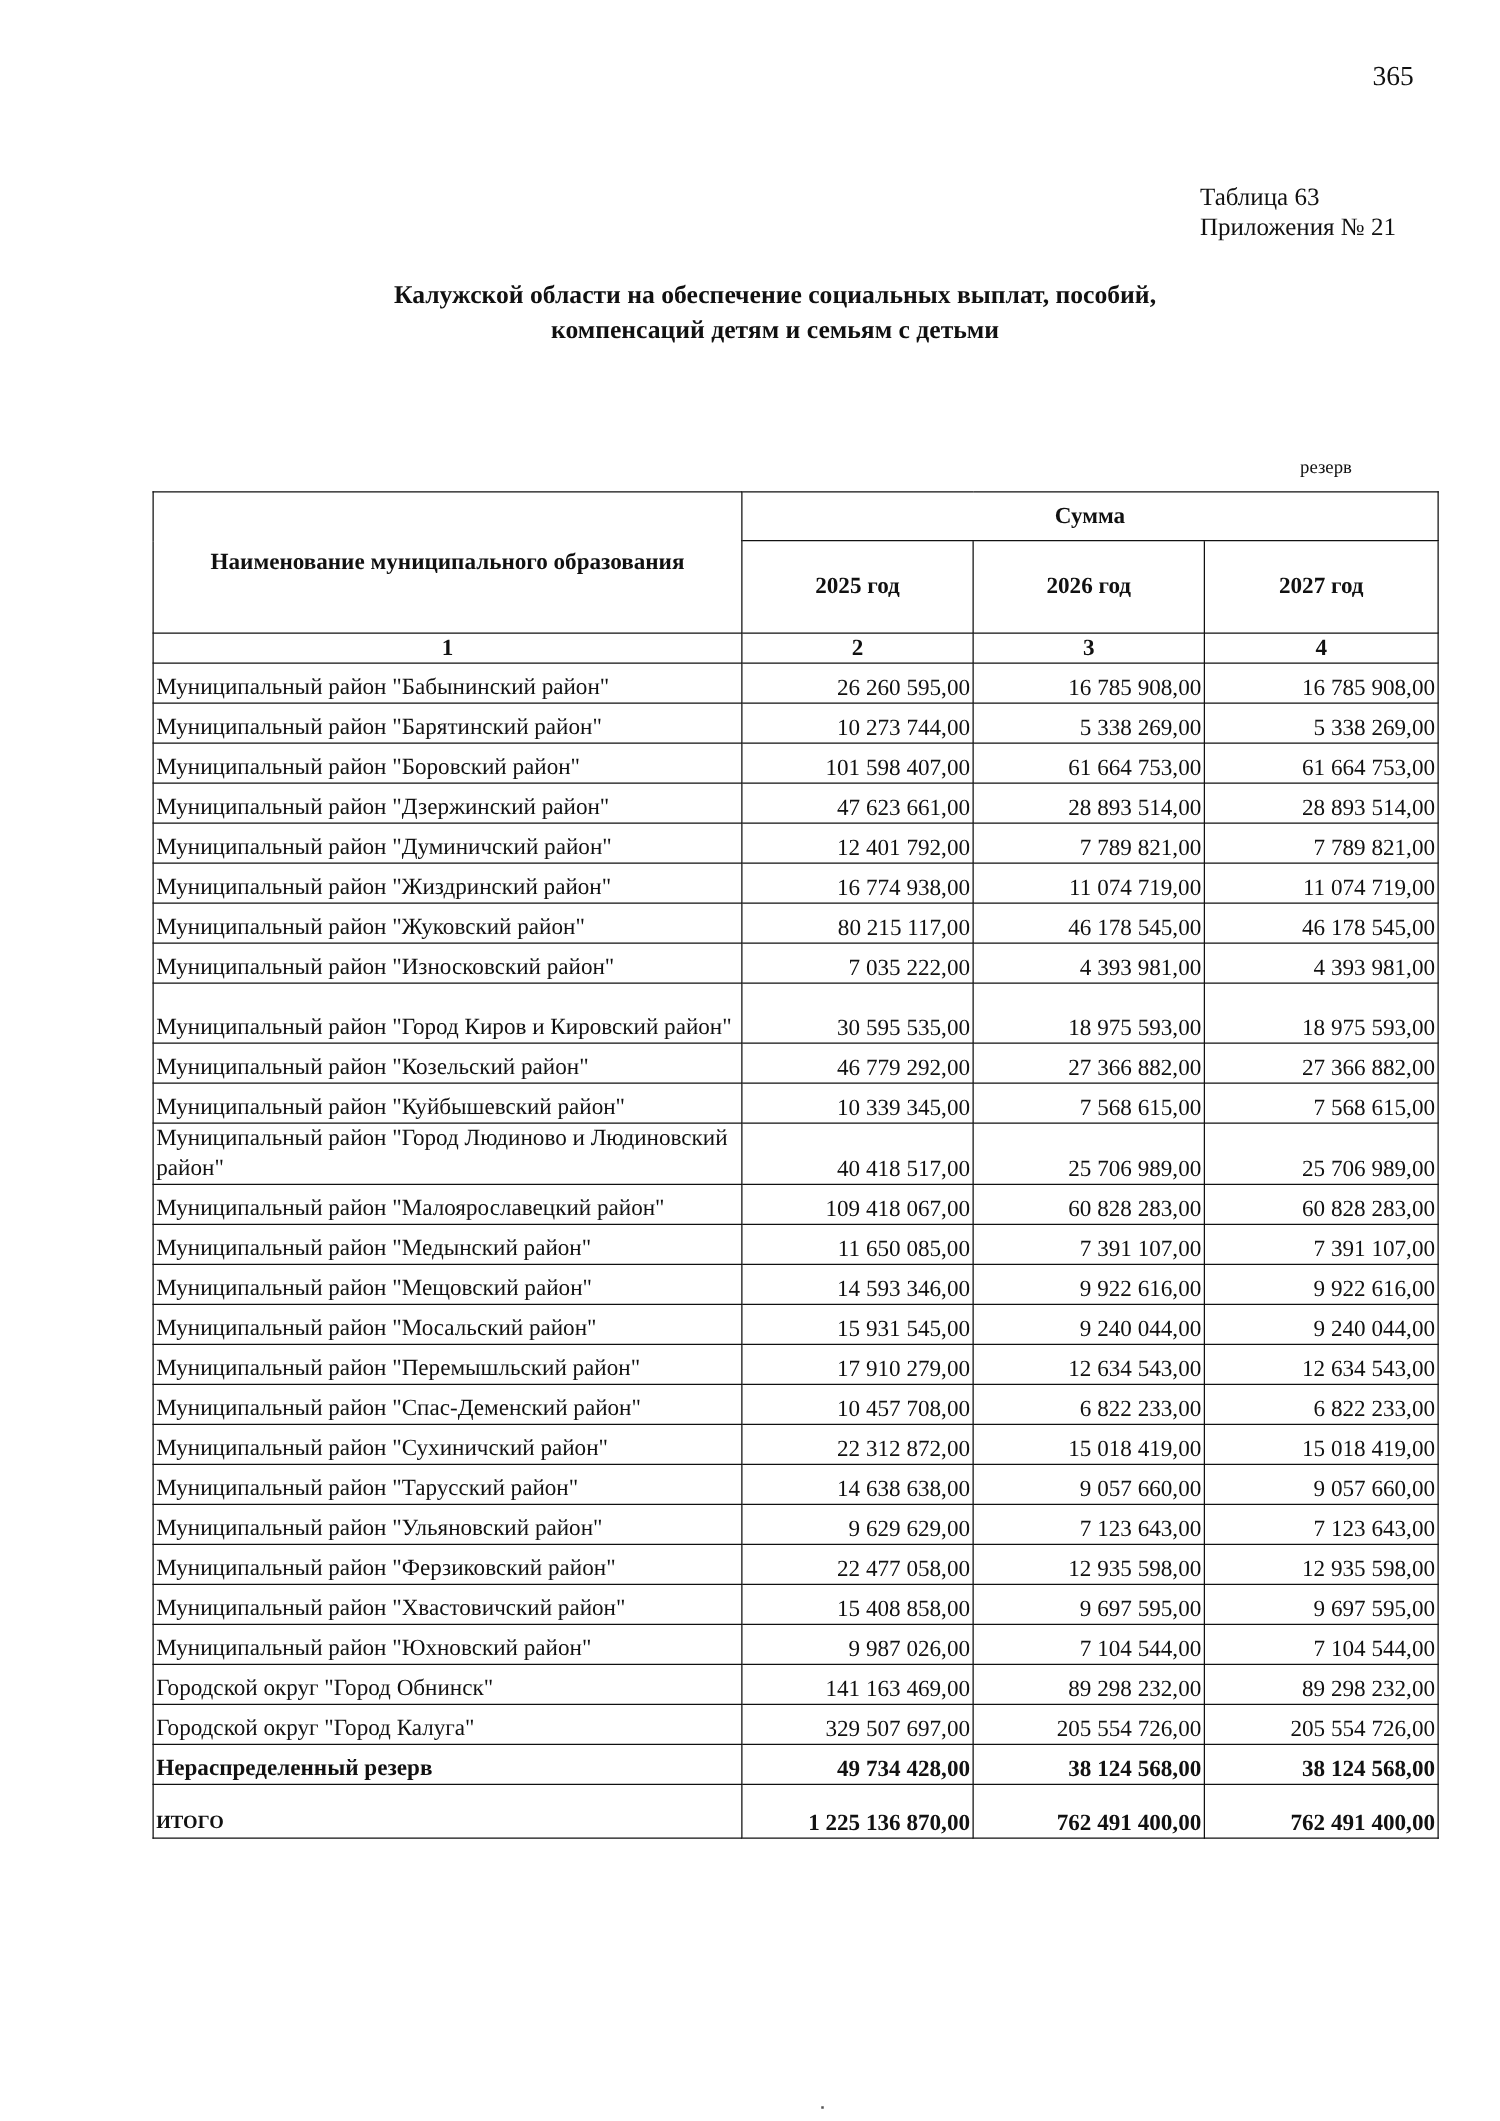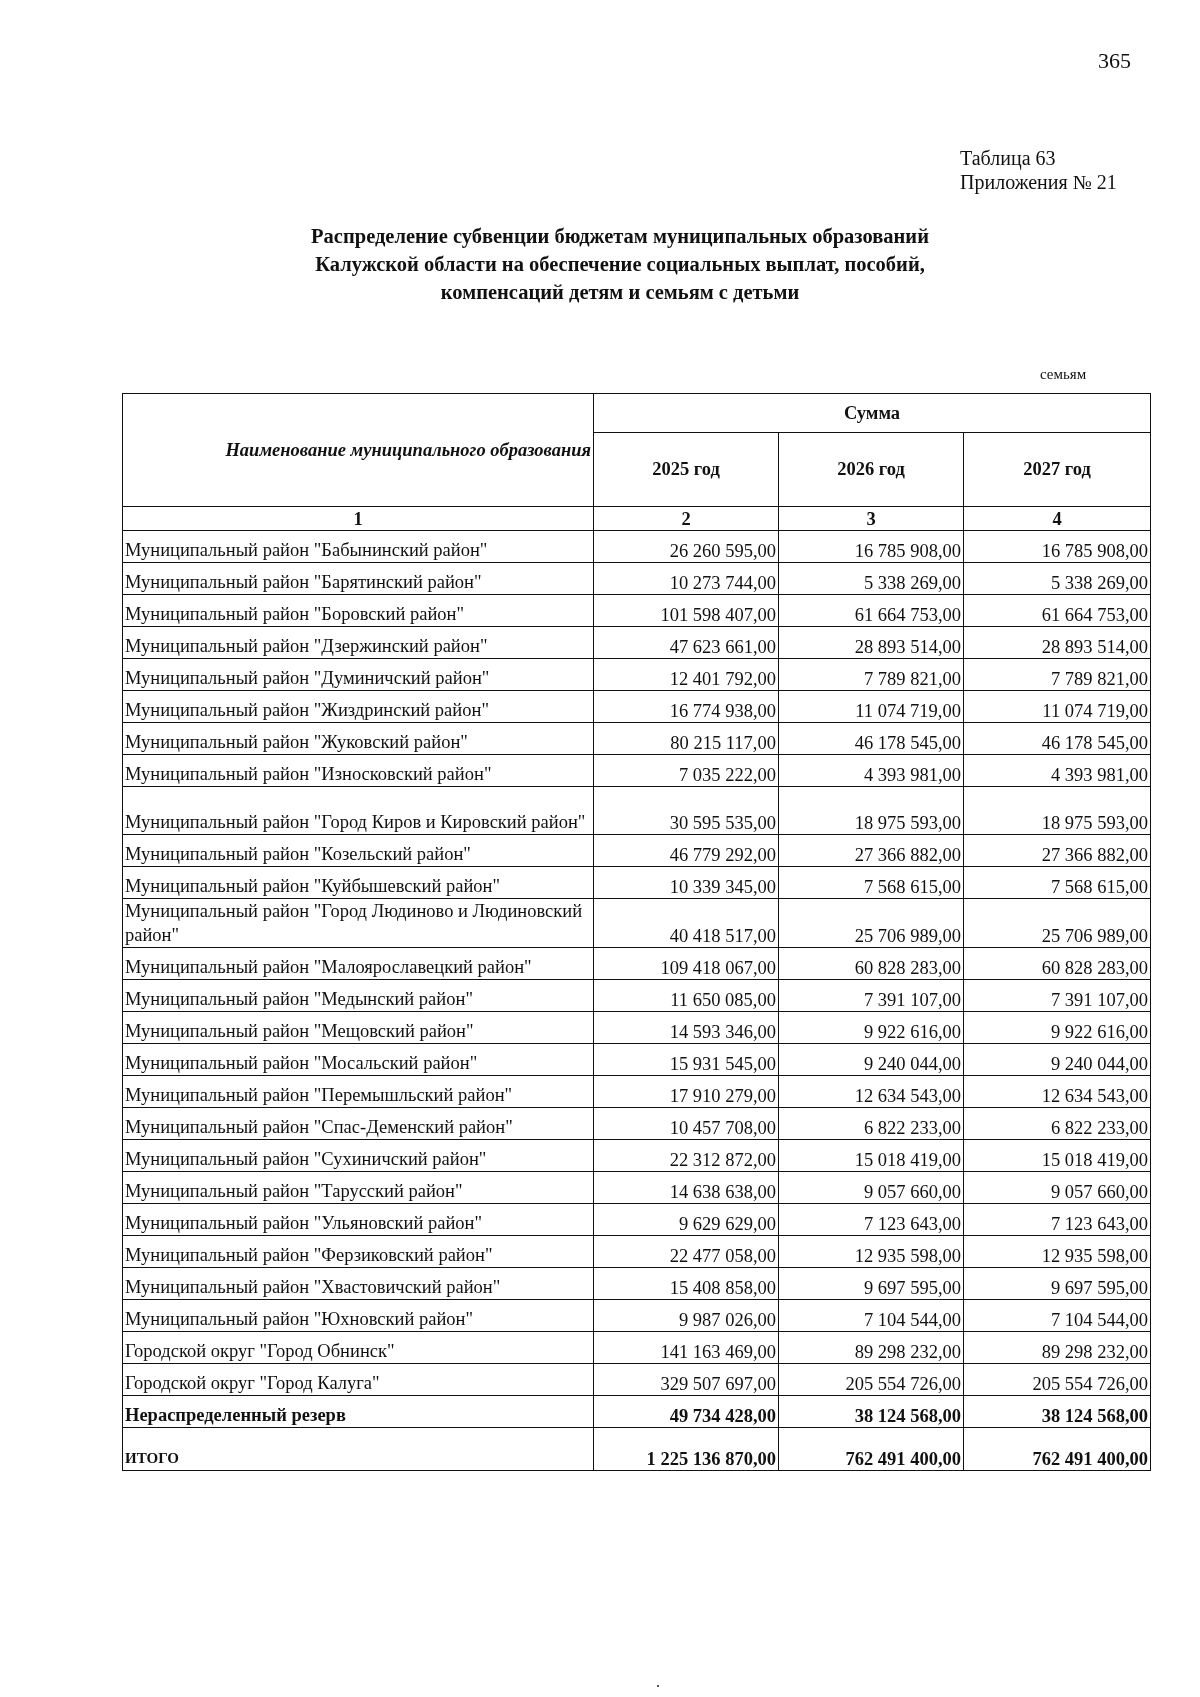--- a/index.html
+++ b/index.html
@@ -15,21 +15,21 @@
   }
   .units { position: absolute; left: 1040px; top: 366px; font-size: 15px; }
   table.grid {
     position: absolute; left: 122px; top: 393px; width: 1028px;
     border-collapse: collapse; table-layout: fixed;
   }
   table.grid td, table.grid th {
     border: 1.5px solid #111; padding: 0 2px; font-size: 18.5px;
   }
   th { font-weight: bold; }
-  .hdr-name { font-size: 14.5px; text-align: right; vertical-align: middle; font-style: italic; }
+  .hdr-name { font-size: 14.5px; text-align: center; vertical-align: middle; }
   .hdr-sum { height: 38px; font-size: 15px; text-align: center; }
   .hdr-year { height: 73px; font-size: 15px; text-align: center; }
   .hdr-num { height: 23px; font-size: 15px; text-align: center; font-weight: bold; line-height: 18px; }
   td.name { text-align: left; vertical-align: bottom; line-height: 24px; padding-bottom: 2px; }
   td.num { text-align: right; vertical-align: bottom; padding-bottom: 3px; white-space: nowrap; }
   tr.row td { height: 31px; }
   tr.row.tall td { height: 47px; }
   tr.bold td { font-weight: bold; }
   tr.total td { height: 42px; font-weight: bold; }
   tr.total td.name { font-size: 15px; }
@@ -39,26 +39,25 @@
 <body>
 
 <div class="page-number">365</div>
 
 <div class="table-ref">
   <div>Таблица 63</div>
   <div>Приложения № 21</div>
 </div>
 
 <div class="title">
-  <div>Распределение субвенции бюджетам муниципальных образований</div>
   <div>Калужской области на обеспечение социальных выплат, пособий,</div>
   <div>компенсаций детям и семьям с детьми</div>
 </div>
 
-<div class="units">семьям</div>
+<div class="units">резерв</div>
 
 <table class="grid">
   <colgroup>
     <col style="width:471px">
     <col style="width:185px">
     <col style="width:185px">
     <col style="width:187px">
   </colgroup>
   <thead>
     <tr>

